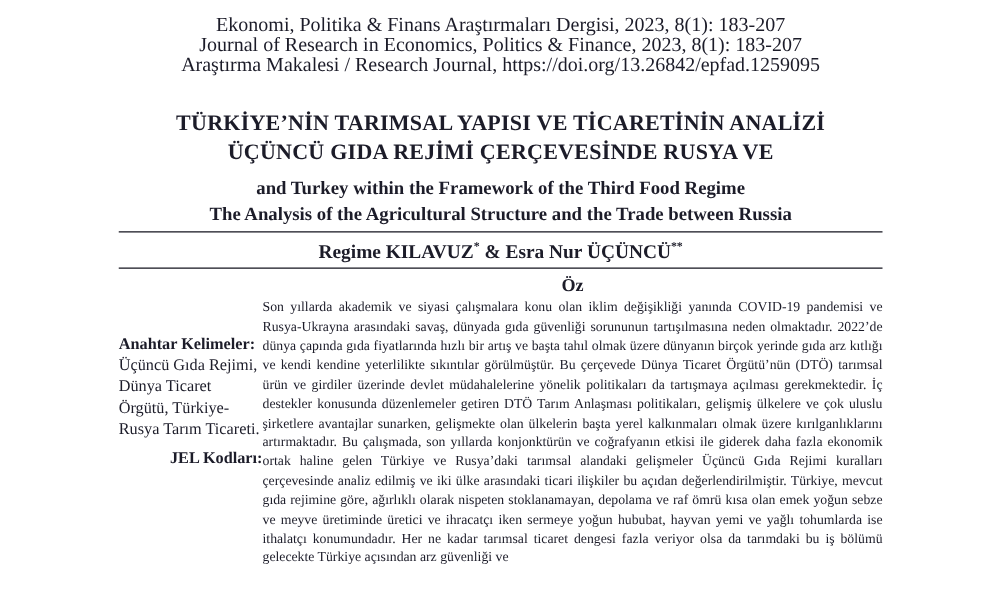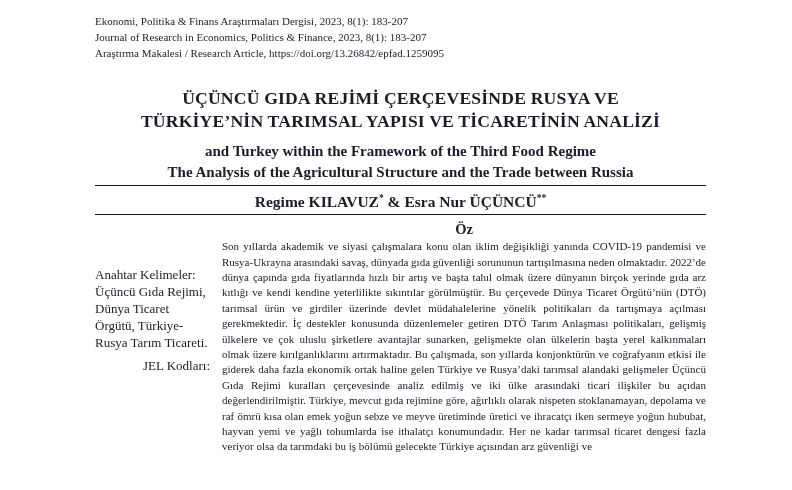--- a/index.html
+++ b/index.html
@@ -5,21 +5,21 @@
   * { box-sizing: border-box; }
   html, body { margin: 0; padding: 0; }
   body {
     width: 792px; height: 490px; overflow: hidden;
     background: #ffffff;
     color: #1c1c29;
     font-family: "Liberation Serif", "DejaVu Serif", serif;
   }
   .page { padding: 13px 86px 0 95px; width: 792px; height: 490px; }
 
-  .journal-header { font-size: 11px; line-height: 16px; }
+  .journal-header { text-align: center; font-size: 16px; line-height: 16px; }
   .journal-header div, .journal-header span { white-space: nowrap; }
 
   .title-tr {
     margin: 26px 0 0 0; text-align: center; font-weight: bold;
     font-size: 17.6px; line-height: 23px; letter-spacing: 0.2px;
   }
   .title-en {
     margin: 8px 0 0 0; text-align: center; font-weight: bold;
     font-size: 15px; line-height: 21px;
   }
@@ -31,47 +31,47 @@
     text-align: center; font-weight: bold; font-size: 15.5px;
     line-height: 19px; padding: 3px 0 3px 0;
   }
   .byline sup { font-size: 9.5px; }
 
   .columns { display: flex; margin-top: 6px; }
   .sidebar {
     flex: none; width: 115px; padding-top: 45px;
     font-size: 13px; line-height: 17px;
   }
-  .sidebar .label { font-weight: normal; }
+  .sidebar .label { font-weight: bold; }
   .sidebar .block-gap { margin-top: 6px; text-align: right; }
 
-  .main { flex: 1; margin-left: 12px; }
+  .main { flex: 1; }
   .abstract-heading {
     text-align: center; font-weight: bold; font-size: 14.5px; line-height: 17px;
   }
   .abstract-text {
     margin: 1px 0 0 0; text-align: justify;
     font-size: 11px; line-height: 15.4px;
   }
   .doi { color: inherit; text-decoration: none; }
 </style>
 </head>
 <body>
 
 <div class="page">
 
   <div class="journal-header">
     <div>Ekonomi, Politika &amp; Finans Araştırmaları Dergisi, 2023, 8(1): 183-207</div>
     <div>Journal of Research in Economics, Politics &amp; Finance, 2023, 8(1): 183-207</div>
-    <div><span>Araştırma Makalesi / Research Article, </span><span class="doi">https://doi.org/13.26842/epfad.1259095</span></div>
+    <div><span>Araştırma Makalesi / Research Journal, </span><span class="doi">https://doi.org/13.26842/epfad.1259095</span></div>
   </div>
 
   <h1 class="title-tr">
+    <div>TÜRKİYE’NİN TARIMSAL YAPISI VE TİCARETİNİN ANALİZİ</div>
     <div>ÜÇÜNCÜ GIDA REJİMİ ÇERÇEVESİNDE RUSYA VE</div>
-    <div>TÜRKİYE’NİN TARIMSAL YAPISI VE TİCARETİNİN ANALİZİ</div>
   </h1>
 
   <h2 class="title-en">
     <div>and Turkey within the Framework of the Third Food Regime</div>
     <div>The Analysis of the Agricultural Structure and the Trade between Russia</div>
   </h2>
 
   <hr class="rule rule-top">
 
   <div class="byline"><span>Regime KILAVUZ</span><sup>*</sup><span> &amp; </span><span>Esra Nur ÜÇÜNCÜ</span><sup>**</sup></div>

